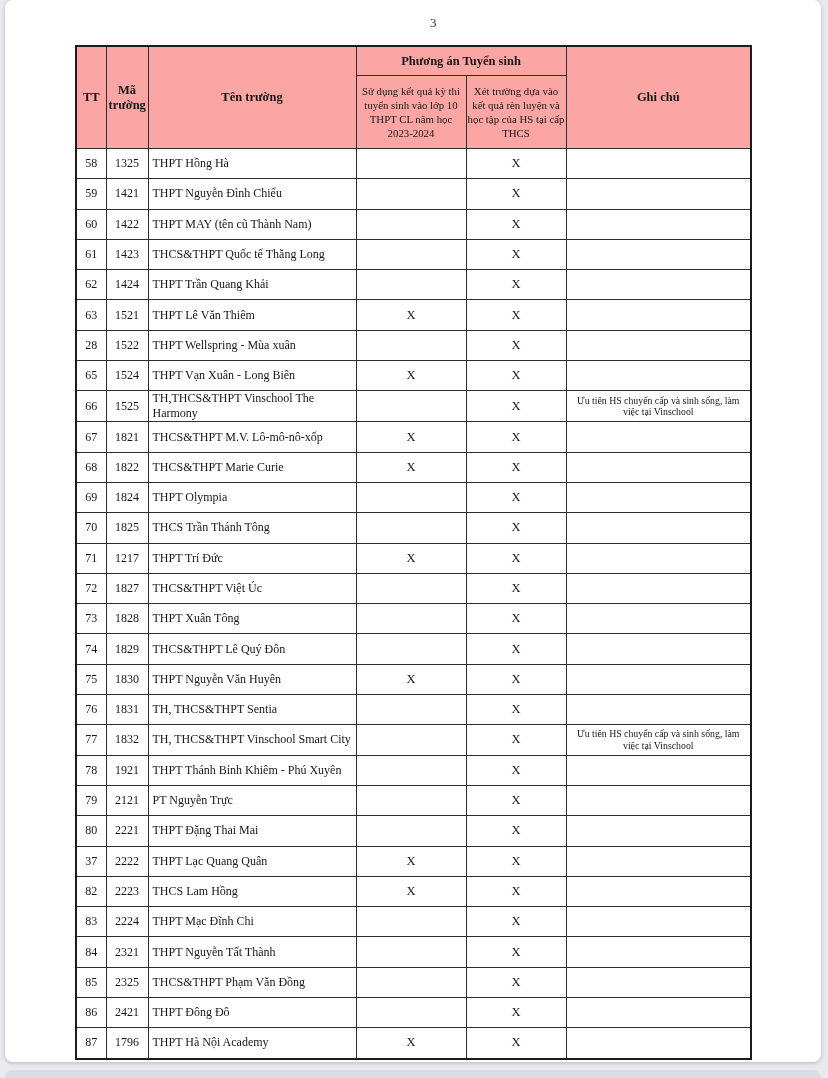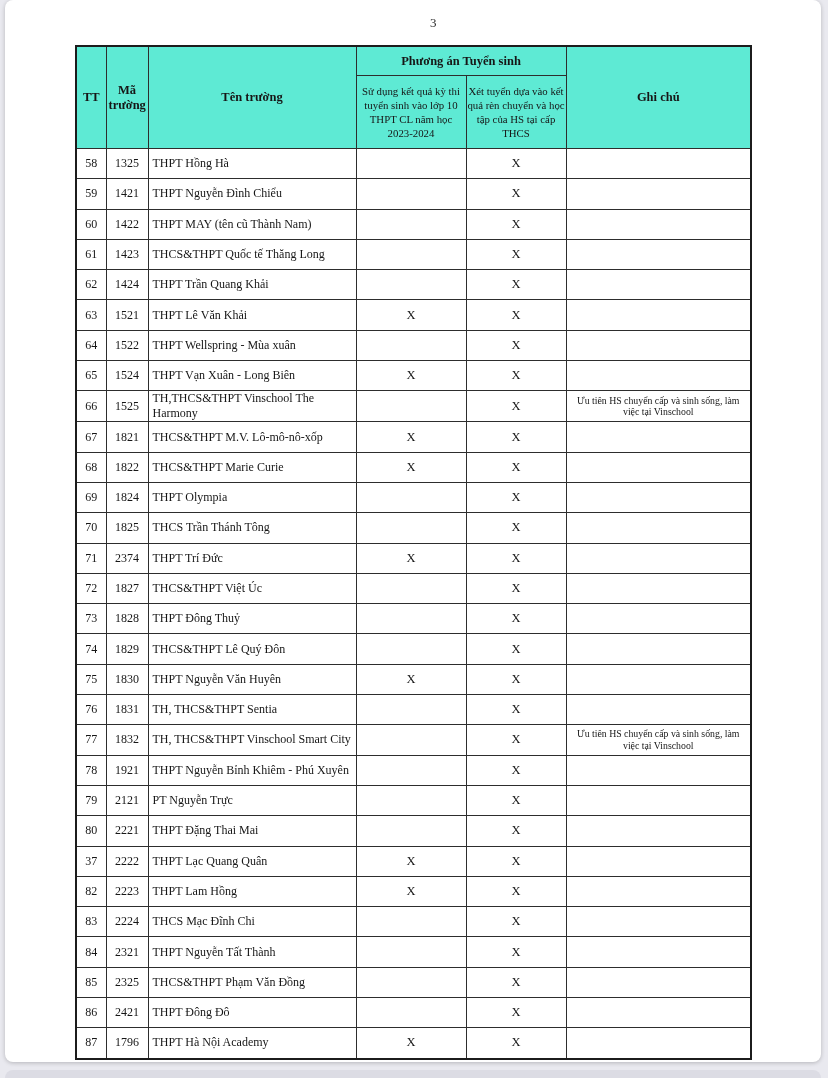--- a/index.html
+++ b/index.html
@@ -42,21 +42,21 @@
     border-collapse: collapse;
     color: #161616;
   }
   table.admission th, table.admission td {
     border: 1px solid #2d2d2d;
     overflow: hidden;
     vertical-align: middle;
   }
   table.admission { border: 2px solid #1c1c1c; }
   thead th {
-    background: #5eead4;
+    background: #fca5a5;
     text-align: center;
     padding: 1px 2px;
   }
   th.main-h {
     font-size: 12.5px;
     font-weight: bold;
     line-height: 1.2;
   }
   th.group-h {
     height: 26px;
@@ -104,21 +104,21 @@
       <thead>
         <tr>
           <th rowspan="2" class="main-h">TT</th>
           <th rowspan="2" class="main-h">Mã trường</th>
           <th rowspan="2" class="main-h">Tên trường</th>
           <th colspan="2" class="group-h">Phương án Tuyển sinh</th>
           <th rowspan="2" class="main-h">Ghi chú</th>
         </tr>
         <tr>
           <th class="sub-h">Sử dụng kết quả kỳ thi tuyển sinh vào lớp 10 THPT CL năm học 2023-2024</th>
-          <th class="sub-h">Xét tuyển dựa vào kết quả rèn chuyển và học tập của HS tại cấp THCS</th>
+          <th class="sub-h">Xét trường dựa vào kết quả rèn luyện và học tập của HS tại cấp THCS</th>
         </tr>
       </thead>
       <tbody id="tbody">
           <tr>
             <td class="td-center">58</td>
             <td class="td-center">1325</td>
             <td class="td-name">THPT Hồng Hà</td>
             <td class="td-center td-mark"></td>
             <td class="td-center td-mark">X</td>
             <td class="td-note"></td>
@@ -151,27 +151,27 @@
             <td class="td-center">62</td>
             <td class="td-center">1424</td>
             <td class="td-name">THPT Trần Quang Khải</td>
             <td class="td-center td-mark"></td>
             <td class="td-center td-mark">X</td>
             <td class="td-note"></td>
           </tr>
           <tr>
             <td class="td-center">63</td>
             <td class="td-center">1521</td>
-            <td class="td-name">THPT Lê Văn Khải</td>
-            <td class="td-center td-mark">X</td>
-            <td class="td-center td-mark">X</td>
-            <td class="td-note"></td>
-          </tr>
-          <tr>
-            <td class="td-center">64</td>
+            <td class="td-name">THPT Lê Văn Thiêm</td>
+            <td class="td-center td-mark">X</td>
+            <td class="td-center td-mark">X</td>
+            <td class="td-note"></td>
+          </tr>
+          <tr>
+            <td class="td-center">28</td>
             <td class="td-center">1522</td>
             <td class="td-name">THPT Wellspring - Mùa xuân</td>
             <td class="td-center td-mark"></td>
             <td class="td-center td-mark">X</td>
             <td class="td-note"></td>
           </tr>
           <tr>
             <td class="td-center">65</td>
             <td class="td-center">1524</td>
             <td class="td-name">THPT Vạn Xuân - Long Biên</td>
@@ -214,38 +214,38 @@
           <tr>
             <td class="td-center">70</td>
             <td class="td-center">1825</td>
             <td class="td-name">THCS Trần Thánh Tông</td>
             <td class="td-center td-mark"></td>
             <td class="td-center td-mark">X</td>
             <td class="td-note"></td>
           </tr>
           <tr>
             <td class="td-center">71</td>
-            <td class="td-center">2374</td>
+            <td class="td-center">1217</td>
             <td class="td-name">THPT Trí Đức</td>
             <td class="td-center td-mark">X</td>
             <td class="td-center td-mark">X</td>
             <td class="td-note"></td>
           </tr>
           <tr>
             <td class="td-center">72</td>
             <td class="td-center">1827</td>
             <td class="td-name">THCS&amp;THPT Việt Úc</td>
             <td class="td-center td-mark"></td>
             <td class="td-center td-mark">X</td>
             <td class="td-note"></td>
           </tr>
           <tr>
             <td class="td-center">73</td>
             <td class="td-center">1828</td>
-            <td class="td-name">THPT Đông Thuỷ</td>
+            <td class="td-name">THPT Xuân Tông</td>
             <td class="td-center td-mark"></td>
             <td class="td-center td-mark">X</td>
             <td class="td-note"></td>
           </tr>
           <tr>
             <td class="td-center">74</td>
             <td class="td-center">1829</td>
             <td class="td-name">THCS&amp;THPT Lê Quý Đôn</td>
             <td class="td-center td-mark"></td>
             <td class="td-center td-mark">X</td>
@@ -271,21 +271,21 @@
             <td class="td-center">77</td>
             <td class="td-center">1832</td>
             <td class="td-name">TH, THCS&amp;THPT Vinschool Smart City</td>
             <td class="td-center td-mark"></td>
             <td class="td-center td-mark">X</td>
             <td class="td-note">Ưu tiên HS chuyển cấp và sinh sống, làm việc tại Vinschool</td>
           </tr>
           <tr>
             <td class="td-center">78</td>
             <td class="td-center">1921</td>
-            <td class="td-name">THPT Nguyễn Bỉnh Khiêm - Phú Xuyên</td>
+            <td class="td-name">THPT Thánh Bỉnh Khiêm - Phú Xuyên</td>
             <td class="td-center td-mark"></td>
             <td class="td-center td-mark">X</td>
             <td class="td-note"></td>
           </tr>
           <tr>
             <td class="td-center">79</td>
             <td class="td-center">2121</td>
             <td class="td-name">PT Nguyễn Trực</td>
             <td class="td-center td-mark"></td>
             <td class="td-center td-mark">X</td>
@@ -303,29 +303,29 @@
             <td class="td-center">37</td>
             <td class="td-center">2222</td>
             <td class="td-name">THPT Lạc Quang Quân</td>
             <td class="td-center td-mark">X</td>
             <td class="td-center td-mark">X</td>
             <td class="td-note"></td>
           </tr>
           <tr>
             <td class="td-center">82</td>
             <td class="td-center">2223</td>
-            <td class="td-name">THPT Lam Hồng</td>
+            <td class="td-name">THCS Lam Hồng</td>
             <td class="td-center td-mark">X</td>
             <td class="td-center td-mark">X</td>
             <td class="td-note"></td>
           </tr>
           <tr>
             <td class="td-center">83</td>
             <td class="td-center">2224</td>
-            <td class="td-name">THCS Mạc Đĩnh Chi</td>
+            <td class="td-name">THPT Mạc Đĩnh Chi</td>
             <td class="td-center td-mark"></td>
             <td class="td-center td-mark">X</td>
             <td class="td-note"></td>
           </tr>
           <tr>
             <td class="td-center">84</td>
             <td class="td-center">2321</td>
             <td class="td-name">THPT Nguyễn Tất Thành</td>
             <td class="td-center td-mark"></td>
             <td class="td-center td-mark">X</td>

